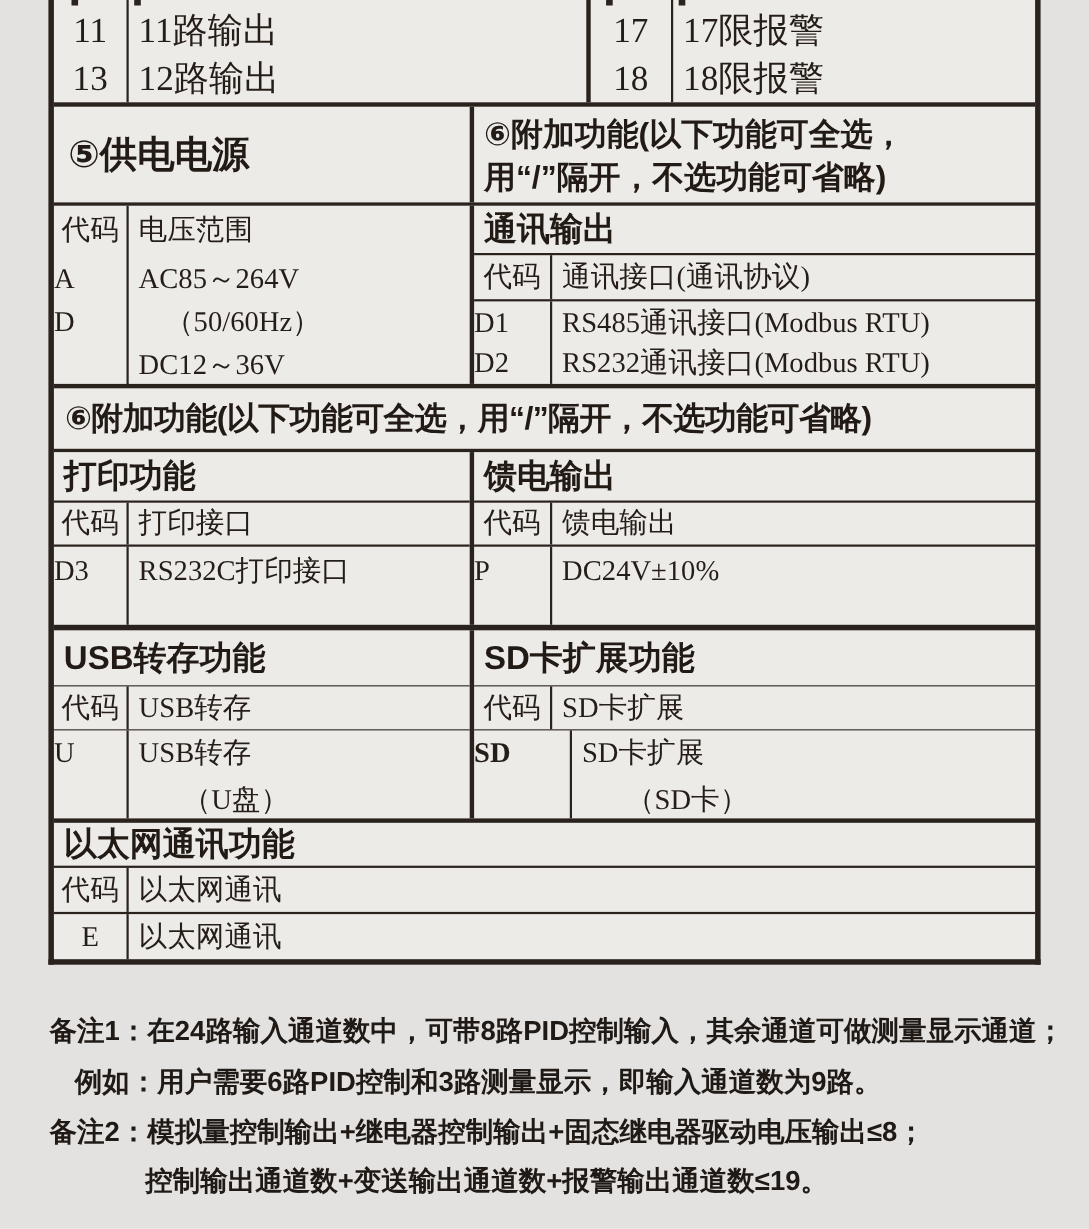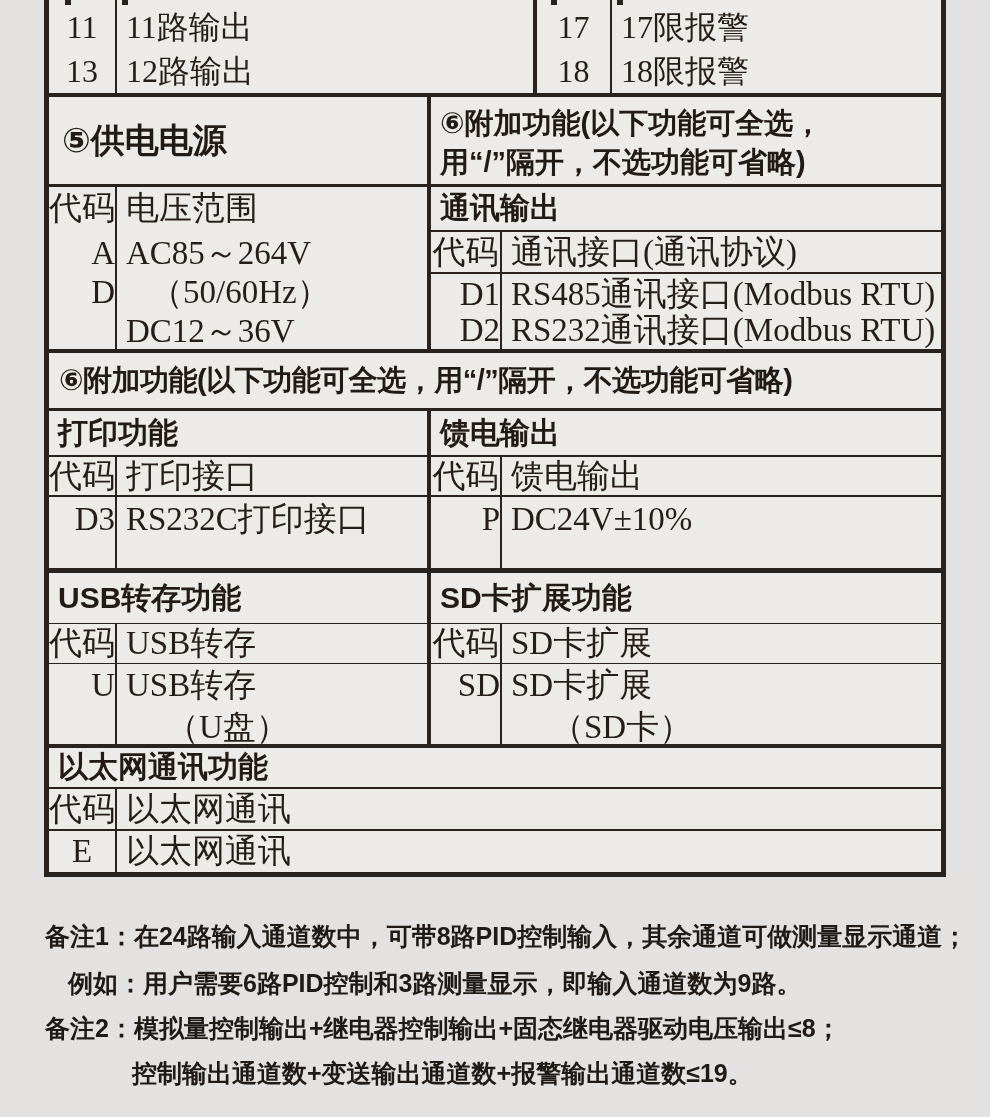--- a/index.html
+++ b/index.html
@@ -21,26 +21,26 @@
     border-right:5px solid #2a221d;
     border-bottom:5px solid #2a221d;
   }
   .hline{width:100%;background:#2a221d;}
   .hline.h2{height:2px;}
   .hline.h3{height:3px;}
   .hline.h4{height:4px;}
   .hline.h5{height:5px;}
   .vdiv{width:4px;background:#2a221d;flex:0 0 auto;}
   .flexrow{display:flex;}
-  .codecol{border-right:2px solid #2a221d;box-sizing:border-box;text-align:right;flex:0 0 auto;}
+  .codecol{border-right:2px solid #2a221d;box-sizing:border-box;text-align:left;flex:0 0 auto;}
   .desccol{box-sizing:border-box;padding-left:9px;flex:1 1 auto;}
   .cellv{display:flex;align-items:center;}
   .cellvc{display:flex;align-items:center;justify-content:center;}
   
-  .serif30{font-size:33px;line-height:1;}
+  .serif30{font-size:26px;line-height:1;}
   .serif32{font-size:32px;line-height:1;}
   .hdrbold{font-family:"Liberation Sans","DejaVu Sans",sans-serif;font-weight:700;font-size:30px;color:#211a15;}
   .hdrbold34{font-family:"Liberation Sans","DejaVu Sans",sans-serif;font-weight:700;font-size:34px;color:#211a15;}
   .banner{font-family:"Liberation Sans","DejaVu Sans",sans-serif;font-weight:700;font-size:29px;color:#211a15;}
   
   .sec-top{height:93px;position:relative;}
   .sec-top .inner{display:flex;height:100%;}
   .tt-rows{padding-top:5px;}
   .tt-row{height:44px;display:flex;align-items:center;}
   .tt-row.center{justify-content:center;}
@@ -219,21 +219,21 @@
       <div class="vdiv"></div>
       <div class="rpane">
         <div class="subhdr hdrbold" style="height:50px;flex:0 0 auto;">SD卡扩展功能</div>
         <div class="hline h2"></div>
         <div class="flexrow serif30" style="height:39px;flex:0 0 auto;">
           <div class="codecol cellvc" style="width:71px;">代码</div>
           <div class="desccol cellv">SD卡扩展</div>
         </div>
         <div class="hline h2"></div>
         <div class="flexrow serif30" style="flex:1 1 auto;">
-          <div class="codecol lh34 toppad4" style="width:71px;">SD</div>
+          <div class="codecol lh34 toppad4" style="width:89px;font-weight:bold;">SD</div>
           <div class="desccol lh34 toppad4">
             <div>SD卡扩展</div>
             <div class="indent40" style="padding-top:8px;">（SD卡）</div>
           </div>
         </div>
       </div>
     </div>
 
     <div class="hline h4"></div>
 

